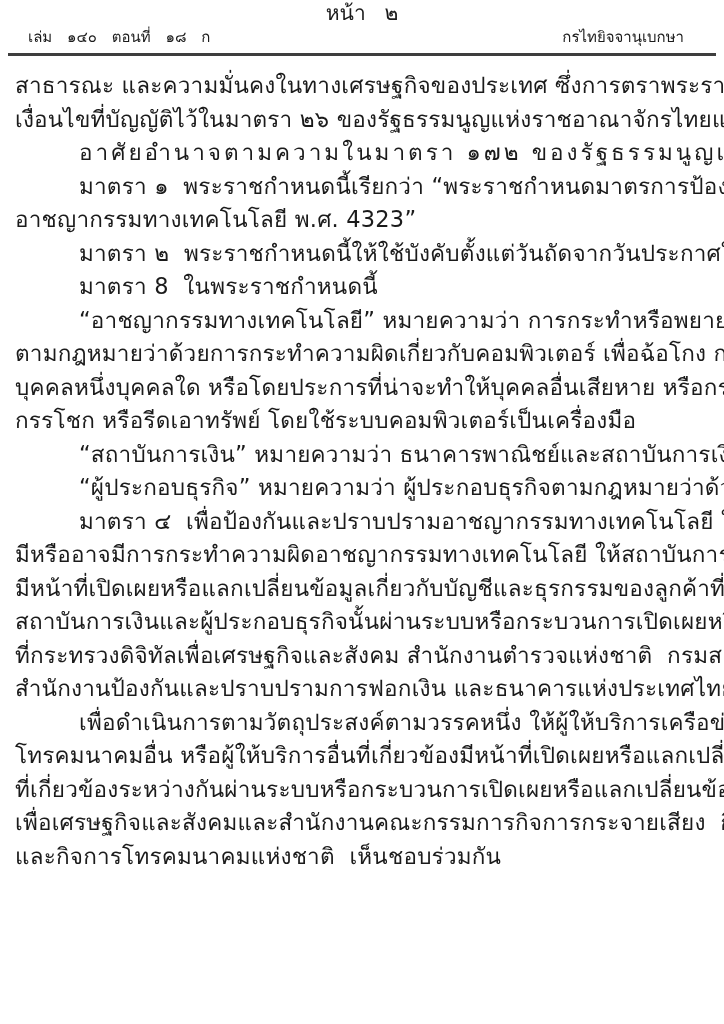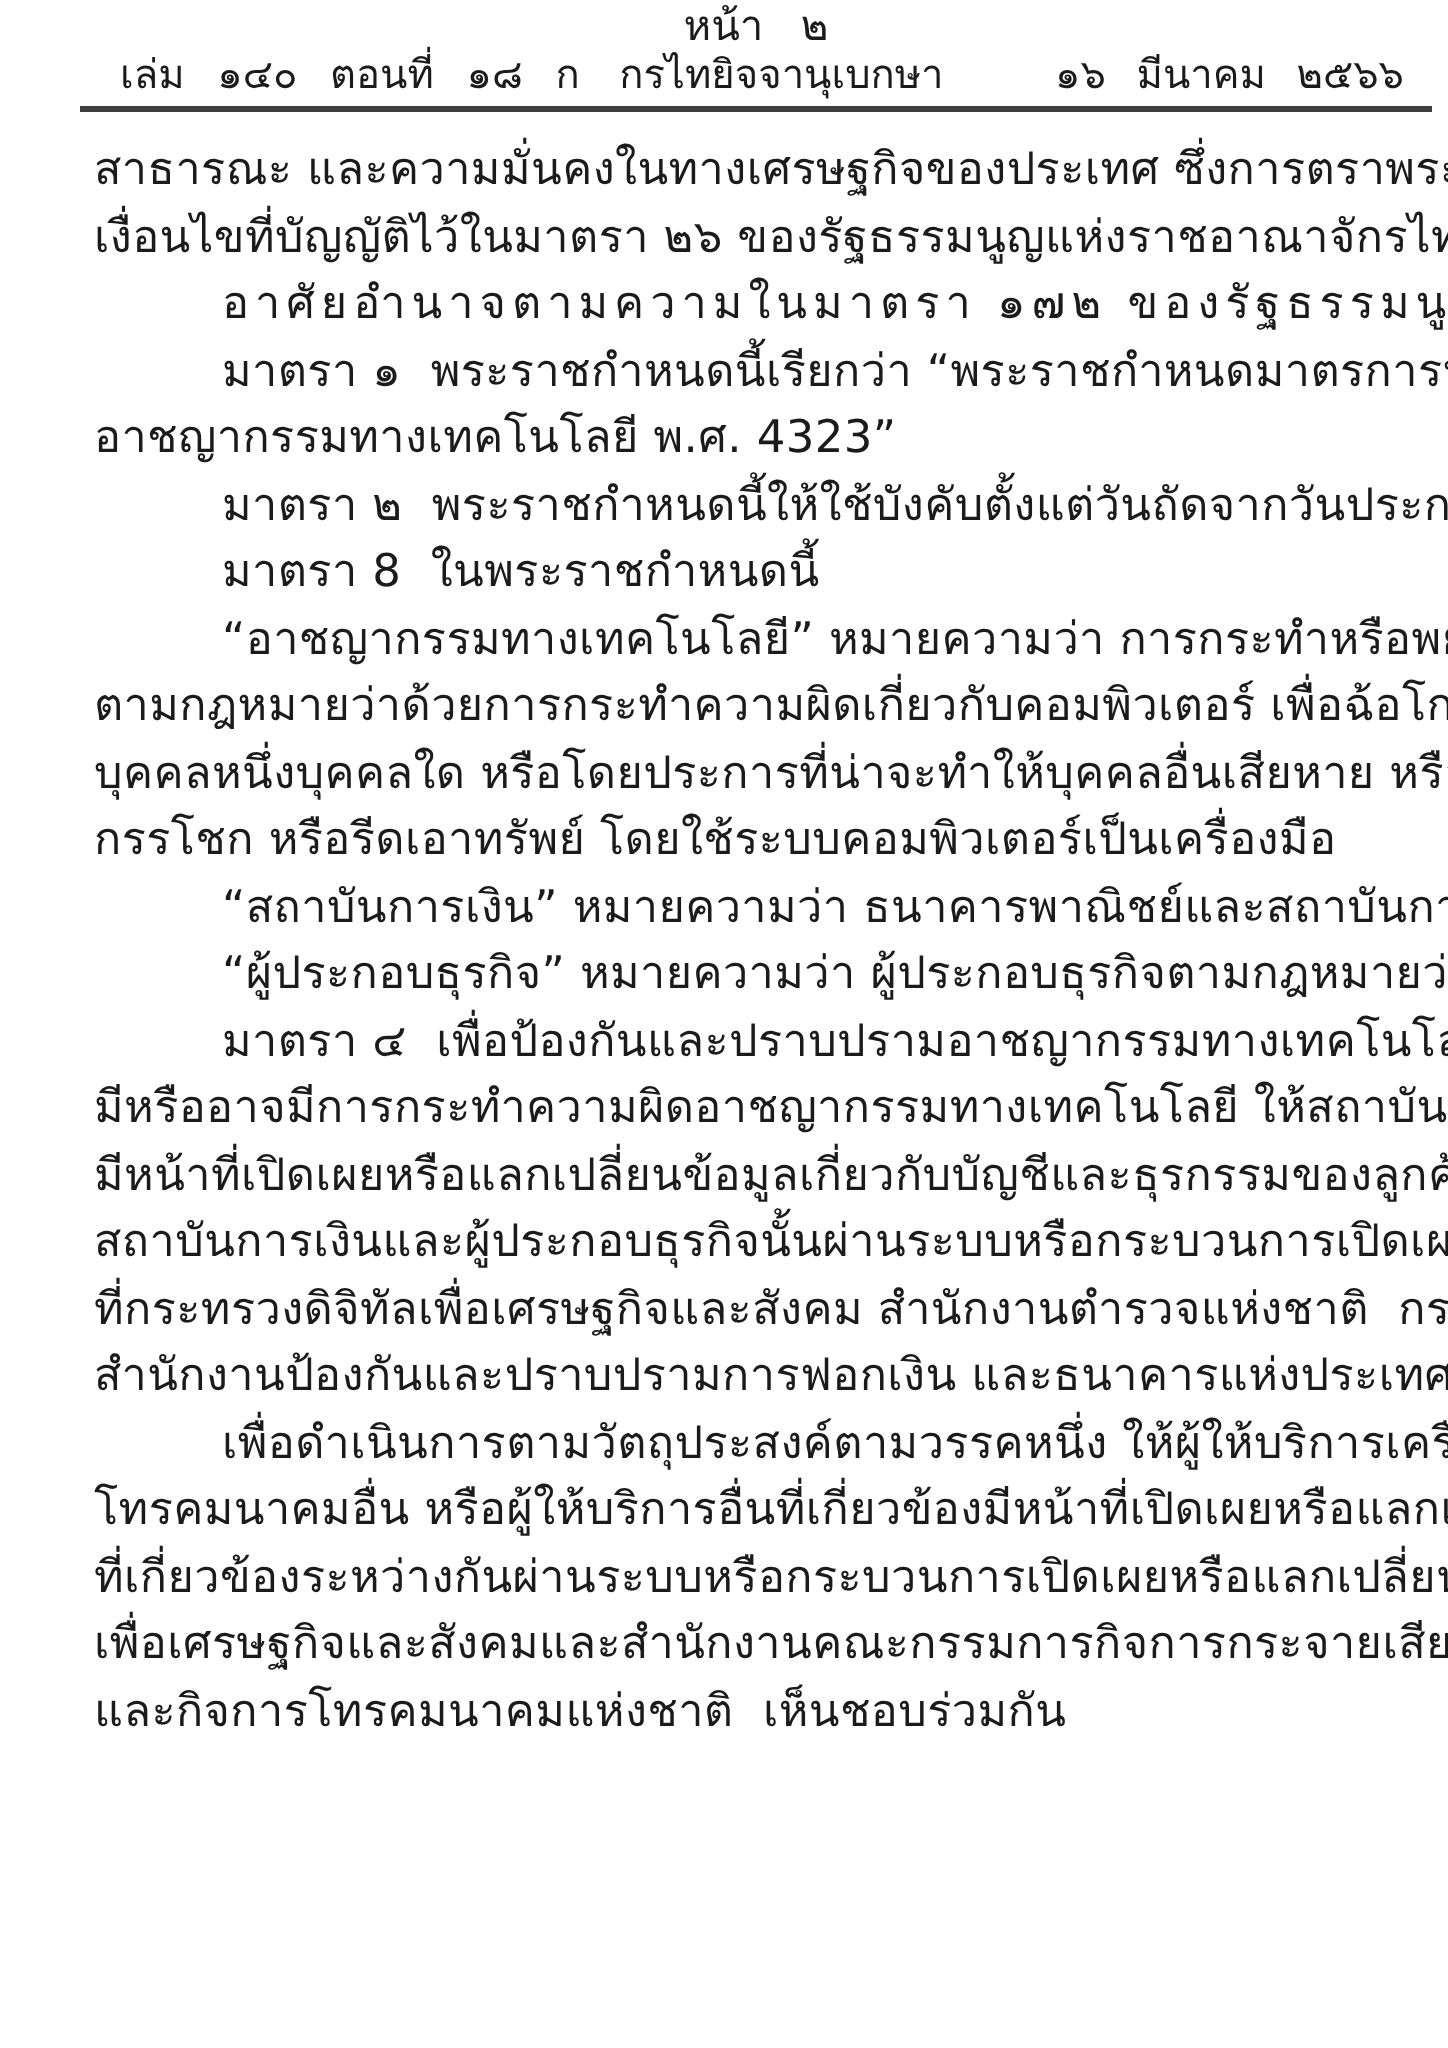--- a/index.html
+++ b/index.html
@@ -13,39 +13,38 @@
     height: 1024px;
     color: #1b1b1b;
     font-family: "DejaVu Sans", sans-serif;
     overflow: hidden;
     -webkit-font-smoothing: antialiased;
   }
   .page {
     width: 100%;
     height: 100%;
     box-sizing: border-box;
-    padding-left: 32px;
   }
   
   .running-head {
     padding-top: 1px;
   }
   .page-label {
     text-align: center;
     font-size: 21px;
     line-height: 24px;
     word-spacing: 12px;
     white-space: pre;
   }
   .head-row {
     display: flex;
     justify-content: space-between;
     align-items: center;
     padding: 0 22px 0 28px;
-    font-size: 20px;
+    font-size: 15px;
     line-height: 26px;
     margin-top: -1px;
   }
   .head-volume { word-spacing: 10px; white-space: pre; }
   .head-title  { word-spacing: 4px;  white-space: pre; flex: 0 0 auto; transform: translateX(-18px); }
   .head-date   { word-spacing: 9px;  white-space: pre; }
   .head-rule {
     border: none;
     border-top: 3px solid #3e3e3e;
     margin: 3px 8px 0 8px;
@@ -68,21 +67,20 @@
 </head>
 <body>
 
 <div class="page">
 
   <header class="running-head">
     <div class="page-label">หน้า ๒</div>
     <div class="head-row">
       <span class="head-volume">เล่ม ๑๔๐ ตอนที่ ๑๘ ก</span>
       <span class="head-title">กรไทยิจจานุเบกษา</span>
-      <span class="head-date">๑๖ มีนาคม ๒๕๖๖</span>
     </div>
     <hr class="head-rule">
   </header>
 
   <main class="doc-body">
       <div class="line">สาธารณะ และความมั่นคงในทางเศรษฐกิจของประเทศ ซึ่งการตราพระราชกำหนดนี้สอดคล้องกับ</div>
       <div class="line">เงื่อนไขที่บัญญัติไว้ในมาตรา ๒๖ ของรัฐธรรมนูญแห่งราชอาณาจักรไทยแล้ว</div>
       <div class="line indent spread">อาศัยอำนาจตามความในมาตรา ๑๗๒ ของรัฐธรรมนูญแห่งราชอาณาจักรไทย</div>
       <div class="line indent">มาตรา ๑  พระราชกำหนดนี้เรียกว่า “พระราชกำหนดมาตรการป้องกันและปราบปราม</div>
       <div class="line">อาชญากรรมทางเทคโนโลยี พ.ศ. 4323”</div>

